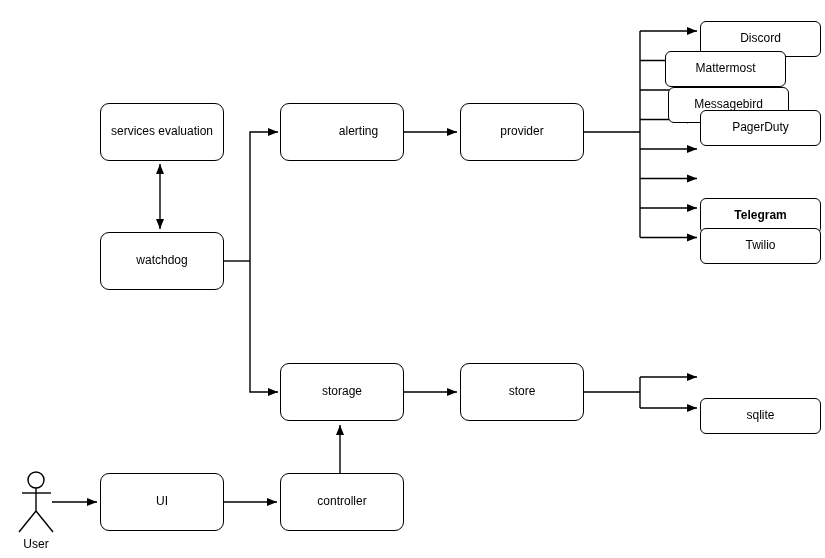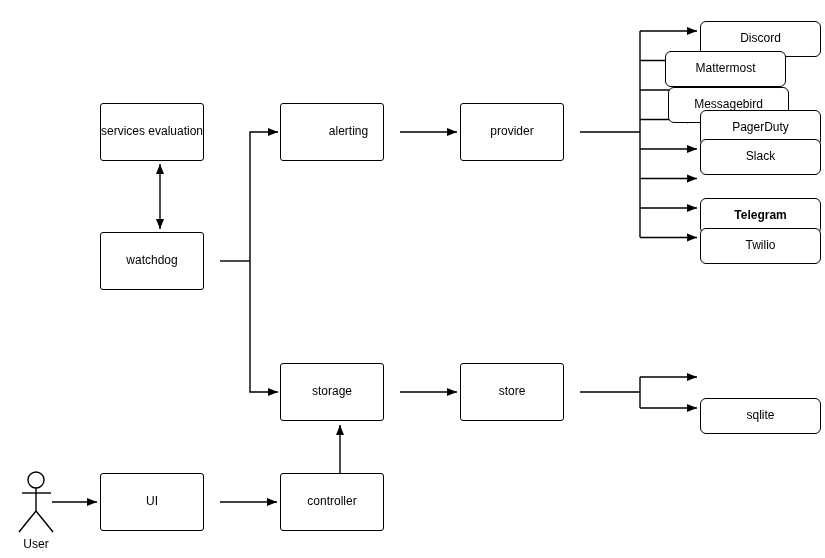--- a/index.html
+++ b/index.html
@@ -19,21 +19,21 @@
     border: 1.5px solid #000000;
     background: #ffffff;
     display: flex;
     align-items: center;
     justify-content: center;
     font-size: 12px;
     line-height: 1.1;
     text-align: center;
     white-space: nowrap;
   }
-  .node.main { width: 104px; height: 58px; border-radius: 3px; }
+  .node.main { width: 124px; height: 58px; border-radius: 9px; }
   .node.leaf { width: 121px; height: 36px; border-radius: 6px; border-width: 1.4px; }
   .actor-label {
     position: absolute;
     font-size: 12px;
     width: 50px;
     text-align: center;
   }
 </style>
 </head>
 <body>
@@ -105,21 +105,20 @@
   <div class="node main" style="left:460px; top:363px;">store</div>
 
   <div class="node main" style="left:100px; top:473px;">UI</div>
 
   <div class="node main" style="left:280px; top:473px;">controller</div>
 
   <div class="node leaf" style="left:700px; top:21px;">Discord</div>
   <div class="node leaf" style="left:665px; top:50.5px;">Mattermost</div>
   <div class="node leaf" style="left:668px; top:80px;margin-top:7px;">Messagebird</div>
   <div class="node leaf" style="left:700px; top:109.5px;">PagerDuty</div>
-  <div class="node leaf" style="left:700px; top:139px;">Slack</div>
   <div class="node leaf" style="left:700px; top:198px;font-weight:bold;">Telegram</div>
   <div class="node leaf" style="left:700px; top:227.5px;">Twilio</div>
 
   <div class="node leaf" style="left:700px; top:398px;">sqlite</div>
 
   <div class="actor-label" style="left:11px; top:537px;">User</div>
 
 </div>
 
 </body></html>

